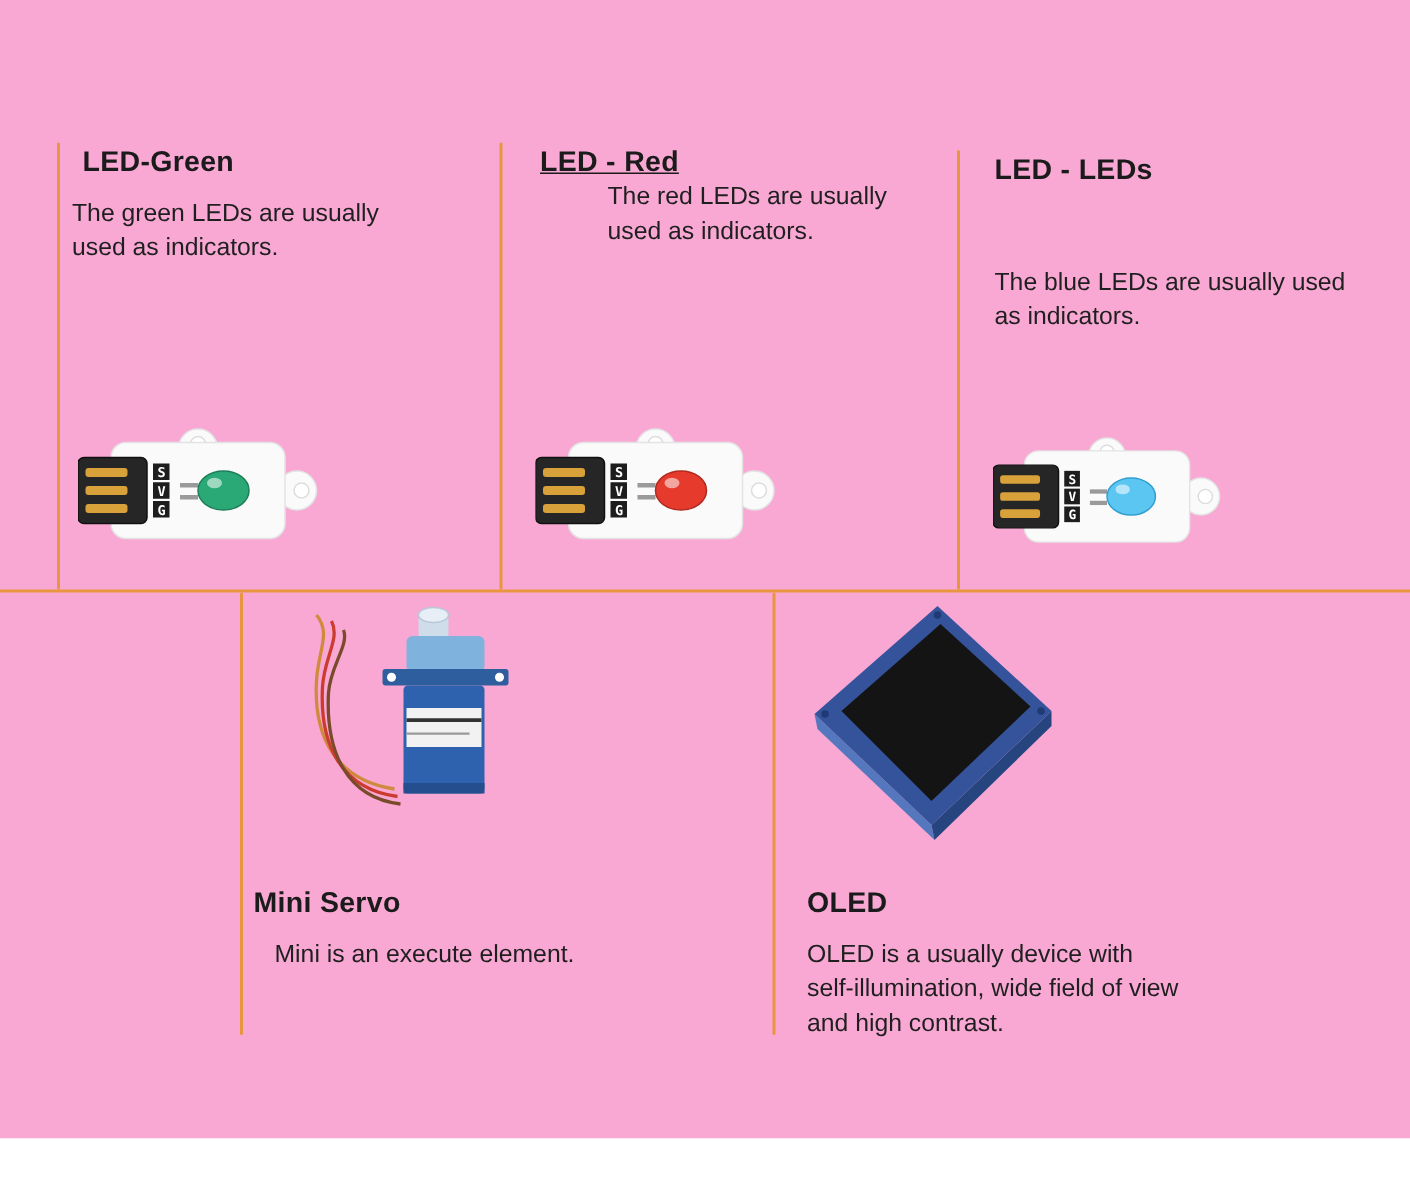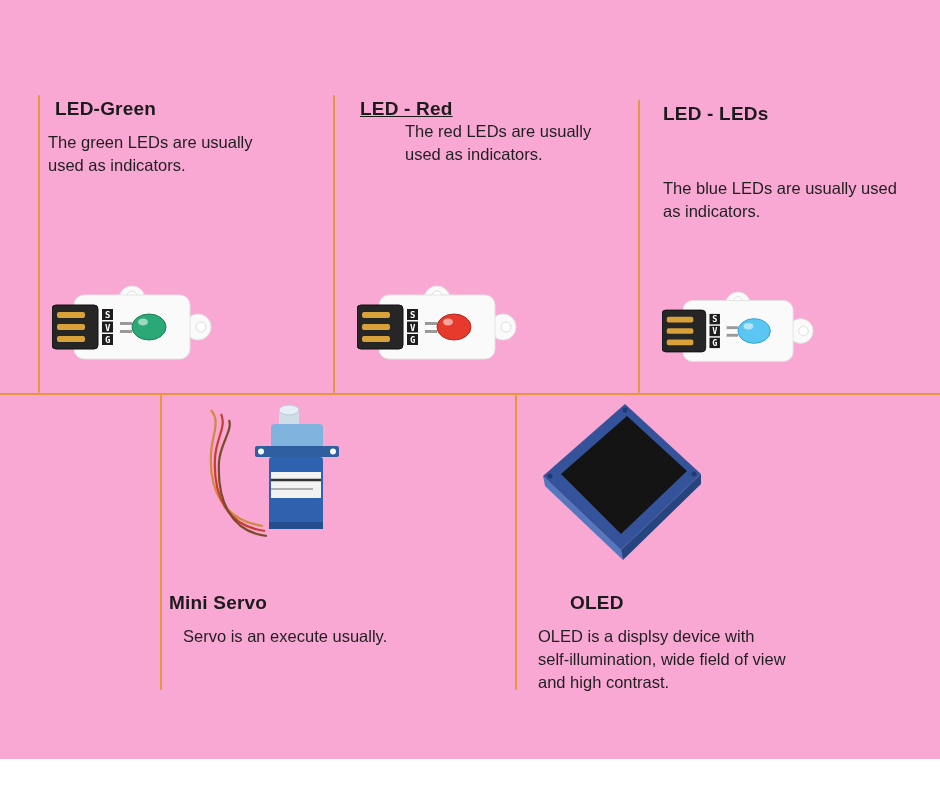--- a/index.html
+++ b/index.html
@@ -154,29 +154,29 @@
       <circle cx="86" cy="53.5" r="3" fill="#ffffff"></circle>
       <circle cx="158" cy="53.5" r="3" fill="#ffffff"></circle>
       <rect x="94" y="59" width="54" height="72" rx="3" fill="#2e62ae"></rect>
       <rect x="96" y="74" width="50" height="26" fill="#f2f2f2"></rect>
       <line x1="96" y1="82" x2="146" y2="82" stroke="#333333" stroke-width="2.5"></line>
       <line x1="96" y1="91" x2="138" y2="91" stroke="#999999" stroke-width="1.5"></line>
       <rect x="94" y="124" width="54" height="7" fill="#244e8d"></rect>
     </svg>
   </div>
   <h2 class="comp-title" style="left:169px; top:592px;">Mini Servo</h2>
-  <p class="comp-desc" style="left:183px; top:625px; width:300px;">Servo is an execute usually.</p>
+  <p class="comp-desc" style="left:183px; top:625px; width:300px;">Mini is an execute element.</p>
 
   <div class="art" style="left:535px; top:400px;">
     <svg width="175" height="165" viewBox="0 0 175 165">
       <polygon points="8,76 86,150 88,160 10,86" fill="#5577bd"></polygon>
       <polygon points="86,150 166,74 166,84 88,160" fill="#26457e"></polygon>
       <polygon points="90,4 166,74 86,150 8,76" fill="#35539b"></polygon>
       <polygon points="92,16 152,71 86,134 26,74" fill="#141414"></polygon>
       <circle cx="90" cy="10" r="2.5" fill="#1f3a74"></circle>
       <circle cx="159" cy="74" r="2.5" fill="#1f3a74"></circle>
       <circle cx="15" cy="76" r="2.5" fill="#1f3a74"></circle>
     </svg>
   </div>
-  <h2 class="comp-title" style="left:570px; top:592px;">OLED</h2>
-  <p class="comp-desc" style="left:538px; top:625px; width:250px;">OLED is a displsy device with self-illumination, wide field of view and high contrast.</p>
+  <h2 class="comp-title" style="left:538px; top:592px;">OLED</h2>
+  <p class="comp-desc" style="left:538px; top:625px; width:250px;">OLED is a usually device with self-illumination, wide field of view and high contrast.</p>
 
 </div>
 
 </body></html>

